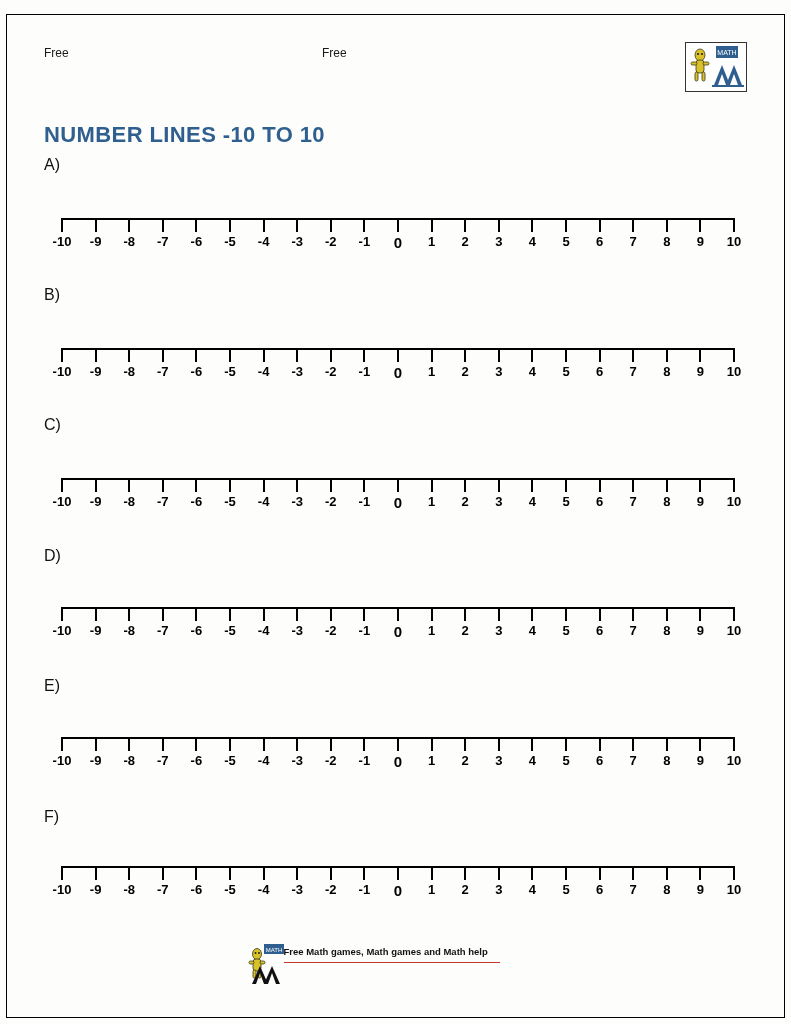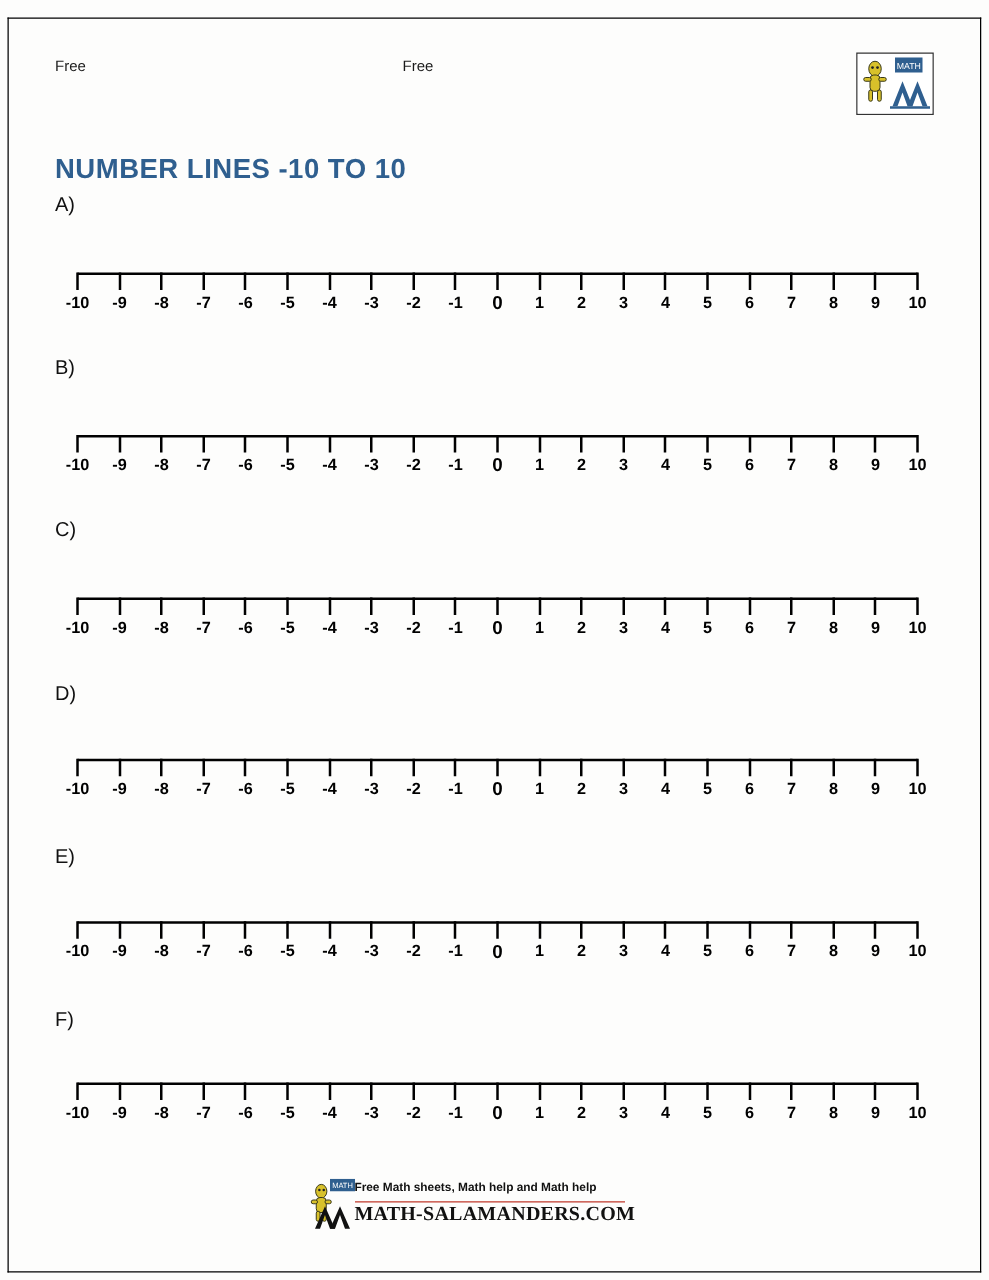--- a/index.html
+++ b/index.html
@@ -499,18 +499,17 @@
             <rect x="12" y="26" width="3" height="8" rx="1.5"></rect>
           </g>
           <circle cx="9.5" cy="9" r="1" fill="#222"></circle>
           <circle cx="13" cy="9" r="1" fill="#222"></circle>
           <g fill="#111">
             <polygon points="6,40 14,22 22,40 18,40 14,29 10,40"></polygon>
             <polygon points="18,40 26,22 34,40 30,40 26,29 22,40"></polygon>
           </g>
         </svg>
       </div>
-      <div class="footer-tag">Free Math sheets, Math help and Math help</div>
+      <div class="footer-tag">Free Math games, Math games and Math help</div>
       <div class="footer-rule"></div>
-      <div class="footer-site">MATH-SALAMANDERS.COM</div>
     </div>
   </div>
 </div>
 
 </body></html>

